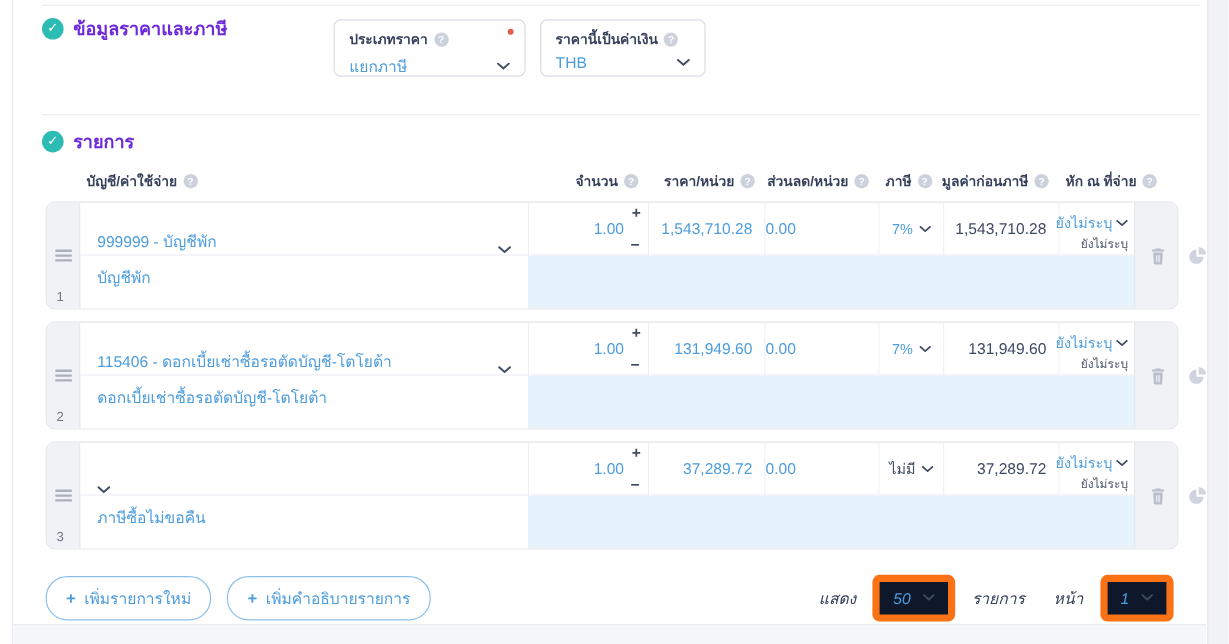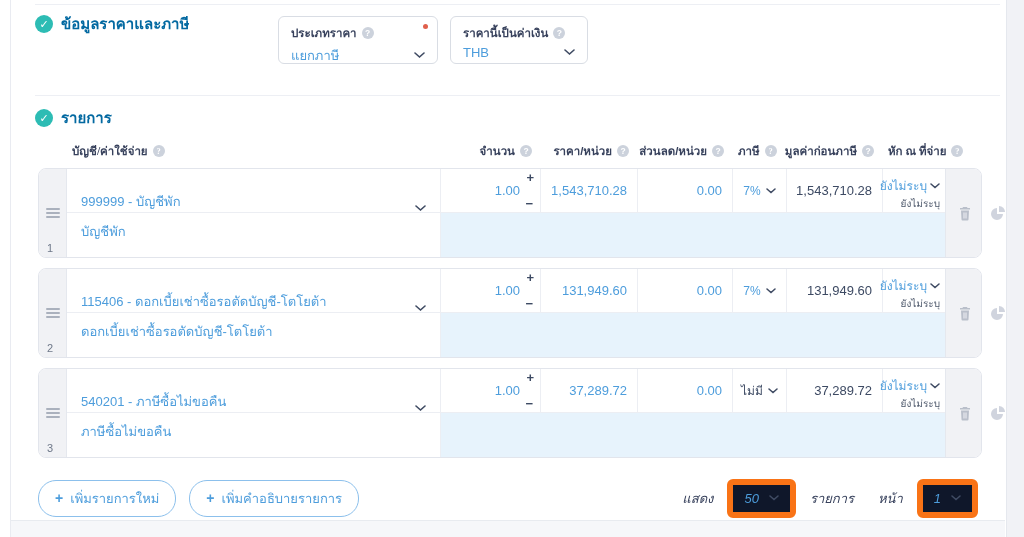--- a/index.html
+++ b/index.html
@@ -9,21 +9,21 @@
     background:#ffffff; color:#3d4a63;
     font-family:"Liberation Sans","DejaVu Sans",sans-serif;
   }
   .left-line  { position:absolute; left:10px; top:0; bottom:0; width:1px; background:#e9ebf1; }
   .right-strip{ position:absolute; right:0; top:0; bottom:0; width:18px; background:#f1f2f6; border-left:1px solid #e5e8ee; }
   .top-divider{ position:absolute; left:35px; right:24px; top:4px; height:1px; background:#edeff4; }
   .mid-divider{ position:absolute; left:35px; right:24px; top:95px; height:1px; background:#edeff4; }
   .bottom-strip{ position:absolute; left:11px; right:19px; top:520px; bottom:0; background:#f6f7fa; border-top:1px solid #e8ebf0; }
 
   .section-title { position:absolute; display:flex; align-items:center; gap:8px; }
-  .section-title .txt { font-size:15px; font-weight:bold; color:#0369a1; }
+  .section-title .txt { font-size:15px; font-weight:bold; color:#6d28d9; }
   .check-badge {
     width:18px; height:18px; border-radius:50%; background:#2dbcb4; color:#fff;
     display:inline-flex; align-items:center; justify-content:center;
     font-size:11px; font-weight:bold; line-height:1;
   }
   #pricing-title { left:35px; top:12px; }
   #items-title   { left:35px; top:106px; }
 
   .field-box {
     position:absolute; background:#fff; border:1px solid #d9dde4; border-radius:6px;
@@ -44,21 +44,21 @@
   .chev { display:inline-block; flex:0 0 auto; }
 
   
   .grid-cols {
     display:grid;
     grid-template-columns:28px 374px 100px 97px 95px 54px 96px 62px 38px;
   }
   #table-header { position:absolute; left:38px; top:140px; width:944px; height:22px; align-items:center; }
   #table-header .hcell { display:flex; align-items:center; gap:5px; font-size:11.5px; font-weight:bold; color:#37415c; white-space:nowrap; }
   #table-header .r { justify-content:flex-end; padding-right:8px; }
-  #table-header .l { justify-content:flex-start; padding-left:6px;font-family:Liberation Serif, serif; }
+  #table-header .l { justify-content:flex-start; padding-left:6px; }
 
   
   .row-card {
     position:absolute; left:38px; width:944px; height:90px;
     border:1px solid #e2e5ec; border-radius:8px; background:#fff; overflow:hidden;
     grid-template-rows:44px 44px;
   }
   .handle-col { grid-row:1/3; grid-column:1; background:#f1f2f5; border-right:1px solid #e5e8ee; position:relative; }
   .drag-bars { position:absolute; left:7px; top:50%; margin-top:-5px; width:14px; }
   .drag-bars i { display:block; height:2px; background:#aab1bd; margin-bottom:2px; border-radius:1px; }
@@ -66,21 +66,21 @@
   .cap-col { grid-row:1/3; grid-column:9; background:#f1f2f5; border-left:1px solid #e5e8ee; display:flex; align-items:center; justify-content:center; }
 
   .cell { border-right:1px solid #eceef3; border-bottom:1px solid #eceef3; position:relative; background:#fff; }
   .cell.last { border-right:none; }
   .acct-cell { grid-column:2; display:flex; align-items:flex-end; justify-content:space-between; padding:0 14px 0 14px; }
   .acct-cell .acct-name { font-size:13px; color:#4d9ddc; white-space:nowrap; overflow:hidden; }
   .qty-cell  { grid-column:3; display:flex; align-items:center; justify-content:flex-end; padding-right:20px; font-size:13px; color:#4d9ddc; }
   .stepper-plus  { position:absolute; top:1px; right:6px; font-size:13px; font-weight:bold; color:#3d4a63; cursor:pointer; }
   .stepper-minus { position:absolute; bottom:1px; right:7px; font-size:13px; font-weight:bold; color:#3d4a63; cursor:pointer; }
   .price-cell { grid-column:4; display:flex; align-items:center; justify-content:flex-end; padding-right:10px; font-size:13px; color:#4d9ddc; }
-  .disc-cell  { grid-column:5; display:flex; align-items:center; justify-content:flex-end; padding-right:10px; font-size:13px; color:#4d9ddc; }
+  .disc-cell  { grid-column:5; display:flex; align-items:center; justify-content:flex-start; padding-right:10px; font-size:13px; color:#4d9ddc; }
   .tax-cell   { grid-column:6; display:flex; align-items:center; justify-content:center; gap:5px; font-size:12px; color:#4d9ddc; }
   .tax-cell.plain { color:#3d4a63; }
   .pretax-cell{ grid-column:7; display:flex; align-items:center; justify-content:flex-end; padding-right:10px; font-size:13px; color:#3d4a63; }
   .wht-cell   { grid-column:8; display:flex; flex-direction:column; align-items:flex-end; padding:7px 5px 0 0; gap:1px; }
   .wht-main   { display:flex; align-items:center; gap:3px; font-size:12px; color:#4d9ddc; white-space:nowrap; }
   .wht-hint   { font-size:10px; color:#4a5568; white-space:nowrap; }
   .desc-cell  { grid-column:2; grid-row:2; border-right:1px solid #eceef3; padding:8px 14px; font-size:13px; color:#4d9ddc; background:#fff; }
   .blue-area  { grid-column:3/9; grid-row:2; background:#e7f3fc; }
 
   .pie-btn { position:absolute; left:990px; width:16px; height:16px; cursor:pointer; }
@@ -300,21 +300,20 @@
   <div class="row-card grid-cols" style="top:368px">
     <div class="handle-col">
       <span class="drag-bars">
           <i></i>
           <i></i>
           <i></i>
         </span>
       <span class="row-no">3</span>
     </div>
     <div class="cell acct-cell">
-      <span class="acct-name">540201 - ภาษีซื้อไม่ขอคืน</span>
       <svg class="chev" width="11" height="7" viewBox="0 0 11 7">
           <path d="M1 1l4.5 4L10 1" fill="none" stroke="#3f4b63" stroke-width="1.6" stroke-linecap="round"></path>
         </svg>
     </div>
     <div class="cell qty-cell">
       <span>1.00</span>
       <span class="stepper-plus">+</span>
       <span class="stepper-minus">−</span>
     </div>
     <div class="cell price-cell">

